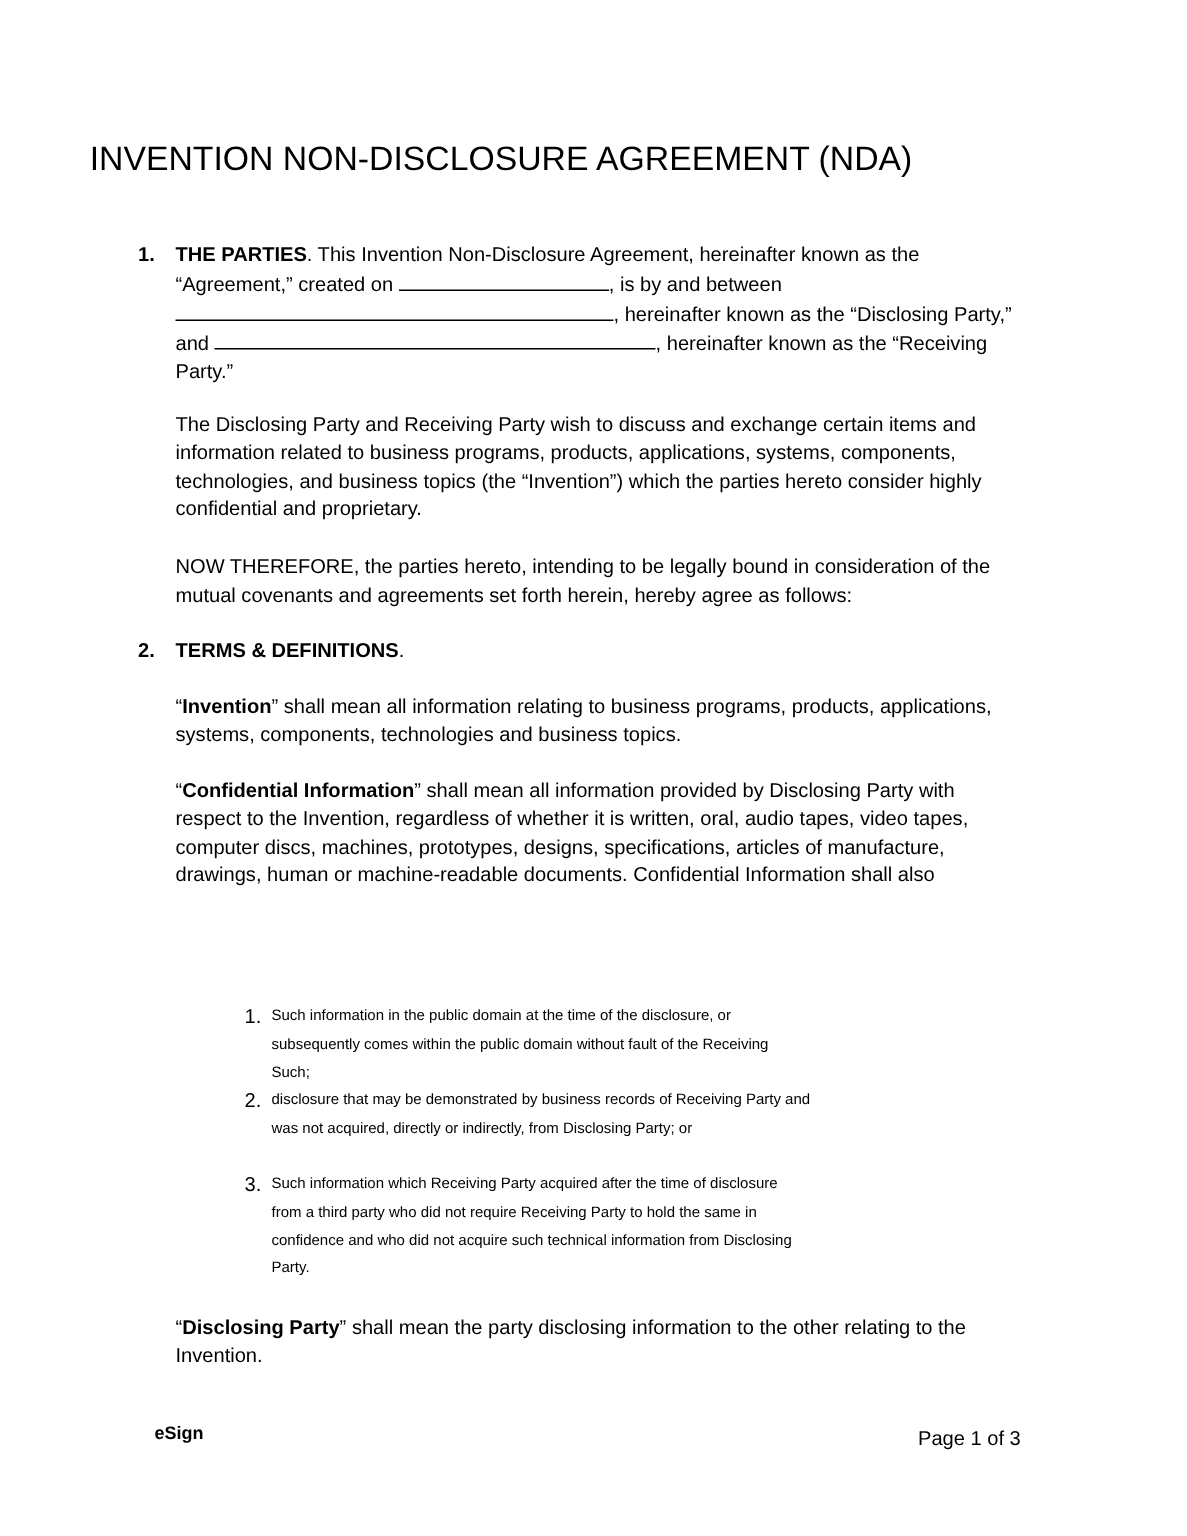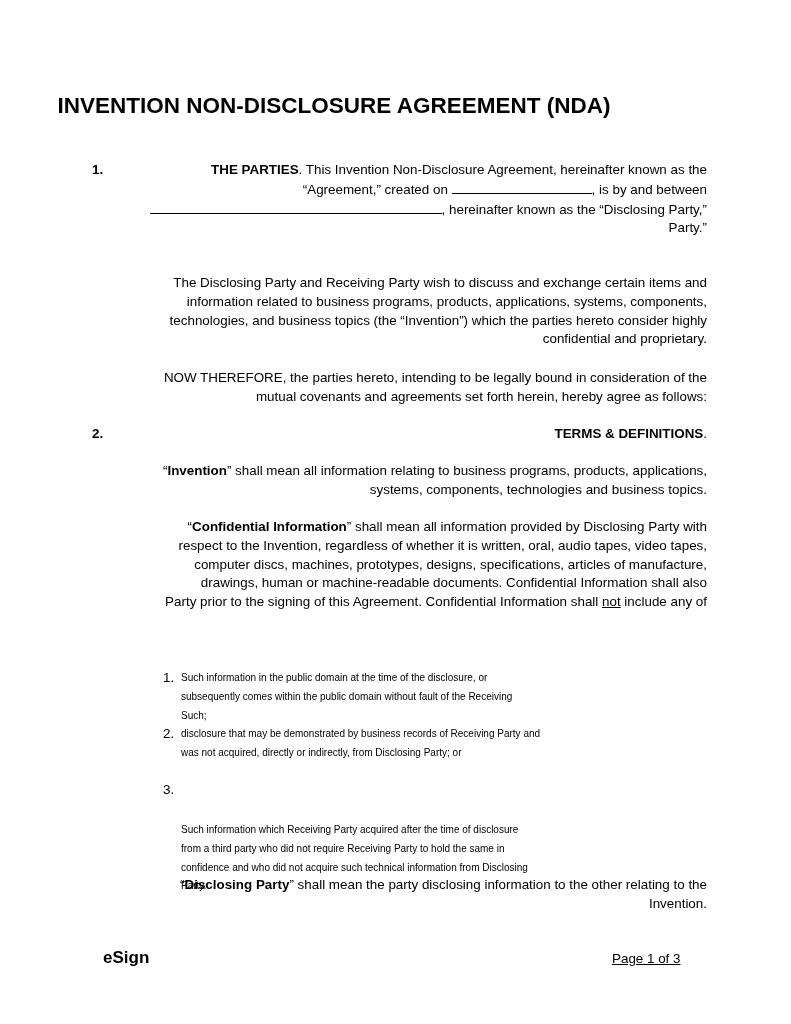--- a/index.html
+++ b/index.html
@@ -2,46 +2,47 @@
 <html><head>
 <meta charset="utf-8">
 <style>
   html, body { margin: 0; padding: 0; background: #ffffff; }
   body {
     width: 791px; height: 1024px; position: relative; overflow: hidden;
     font-family: "Liberation Sans", sans-serif; color: #000;
   }
   .title {
     position: absolute; top: 93px; left: 0; width: 668px; text-align: center;
-    font-weight: bold; font-size: 22.5px; letter-spacing: 0px;
+    font-weight: normal; font-size: 22.5px; letter-spacing: 0px;
   }
-  .p { position: absolute; font-size: 13.4px; line-height: 18.8px; text-align: right; }
+  .p { position: absolute; font-size: 13.4px; line-height: 18.8px; }
   .num { position: absolute; font-size: 13.4px; line-height: 18.8px; font-weight: bold; }
   .body-text { left: 117px; width: 590px; }
   .line { display: block; white-space: nowrap; }
   .blank { display: inline-block; border-bottom: 1px solid #000; height: 13px; vertical-align: baseline; }
   b { font-weight: bold; }
   u { text-decoration: underline; }
   .subnum { position: absolute; left: 163px; font-size: 13.4px; line-height: 18.8px; }
   .subtext { position: absolute; left: 181px; font-size: 10px; line-height: 18.8px; }
-  .footer-logo { position: absolute; left: 103px; top: 948px; font-weight: bold; font-size: 17px; }
-  .footer-page { position: absolute; left: 612px; top: 951px; font-size: 13.4px; text-decoration: underline; }
+  .footer-logo { position: absolute; left: 103px; top: 948px; font-weight: bold; font-size: 12px; }
+  .footer-page { position: absolute; left: 612px; top: 951px; font-size: 13.4px; }
 </style>
 </head>
 <body>
 
 <div>
 
   <div class="title">INVENTION NON-DISCLOSURE AGREEMENT (NDA)</div>
 
   <div class="num" style="left:92px; top:161px;">1.</div>
   <div class="p body-text" style="top:161px;">
     <span class="line"><b>THE PARTIES</b><span>. This Invention Non-Disclosure Agreement, hereinafter known as the</span></span>
     <span class="line"><span>“Agreement,” created on </span><span class="blank" style="width:140px;"></span><span>, is by and between</span></span>
     <span class="line"><span class="blank" style="width:292px;"></span><span>, hereinafter known as the “Disclosing Party,”</span></span>
+    <span class="line"><span>and </span><span class="blank" style="width:294px;"></span><span>, hereinafter known as the “Receiving</span></span>
     <span class="line">Party.”</span>
   </div>
 
   <div class="p body-text" style="top:274px;">
     <span class="line">The Disclosing Party and Receiving Party wish to discuss and exchange certain items and</span>
     <span class="line">information related to business programs, products, applications, systems, components,</span>
     <span class="line">technologies, and business topics (the “Invention”) which the parties hereto consider highly</span>
     <span class="line">confidential and proprietary.</span>
   </div>
 
@@ -58,39 +59,38 @@
   <div class="p body-text" style="top:462px;">
     <span class="line"><span>“</span><b>Invention</b><span>” shall mean all information relating to business programs, products, applications,</span></span>
     <span class="line">systems, components, technologies and business topics.</span>
   </div>
 
   <div class="p body-text" style="top:518px;">
     <span class="line"><span>“</span><b>Confidential Information</b><span>” shall mean all information provided by Disclosing Party with</span></span>
     <span class="line">respect to the Invention, regardless of whether it is written, oral, audio tapes, video tapes,</span>
     <span class="line">computer discs, machines, prototypes, designs, specifications, articles of manufacture,</span>
     <span class="line">drawings, human or machine-readable documents.  Confidential Information shall also</span>
-    <span class="line"><span>Party prior to the signing of this Agreement.  Confidential Information shall </span><u>not</u><span> include any of</span></span>
   </div>
 
   <div>
     <div class="subnum" style="top:669px;">1.</div>
     <div class="subtext" style="top:669px;">
       <span class="line">Such information in the public domain at the time of the disclosure, or</span>
       <span class="line">subsequently comes within the public domain without fault of the Receiving</span>
       <span class="line">Such;</span>
     </div>
 
     <div class="subnum" style="top:725px;">2.</div>
     <div class="subtext" style="top:725px;">
       <span class="line">disclosure that may be demonstrated by business records of Receiving Party and</span>
       <span class="line">was not acquired, directly or indirectly, from Disclosing Party; or</span>
     </div>
 
     <div class="subnum" style="top:781px;">3.</div>
-    <div class="subtext" style="top:781px;margin-top:40px;">
+    <div class="subtext" style="top:781px;">
       <span class="line">Such information which Receiving Party acquired after the time of disclosure</span>
       <span class="line">from a third party who did not require Receiving Party to hold the same in</span>
       <span class="line">confidence and who did not acquire such technical information from Disclosing</span>
       <span class="line">Party.</span>
     </div>
   </div>
 
   <div class="p body-text" style="top:876px;">
     <span class="line"><span>“</span><b>Disclosing Party</b><span>” shall mean the party disclosing information to the other relating to the</span></span>
     <span class="line">Invention.</span>

